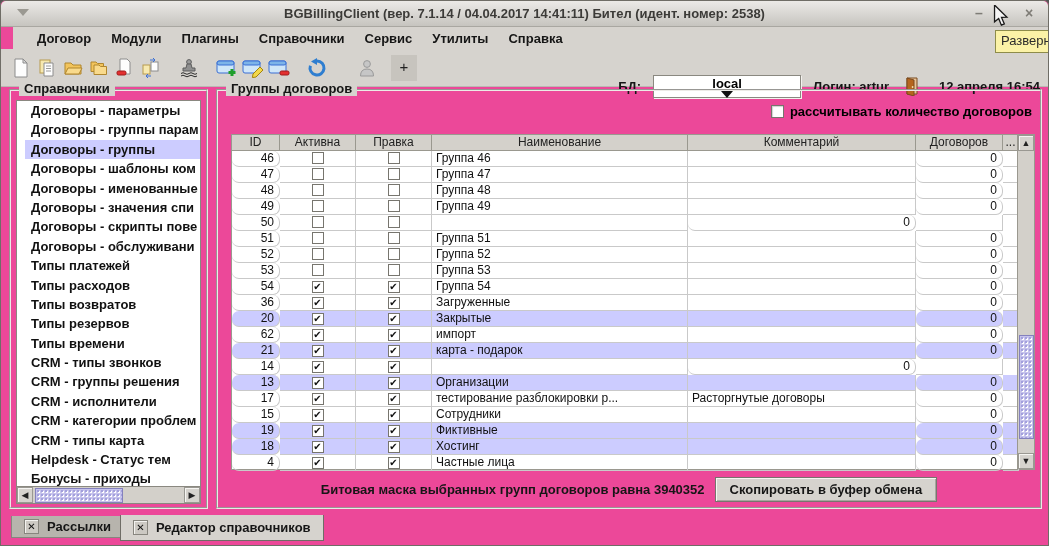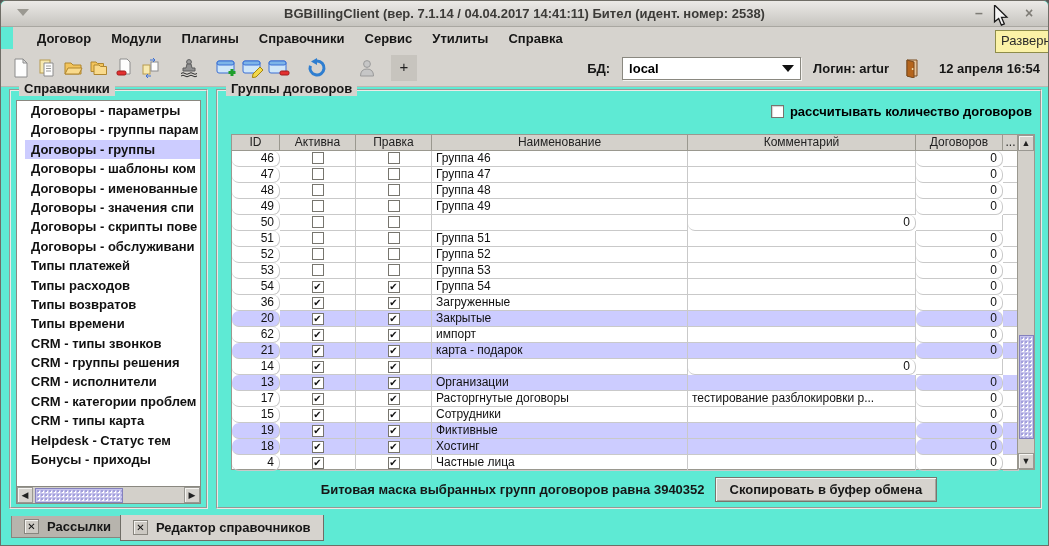--- a/index.html
+++ b/index.html
@@ -1,17 +1,17 @@
 <!DOCTYPE html>
 <html><head>
 <meta charset="utf-8">
 <style>
   html,body{margin:0;padding:0;background:#555;}
   *{box-sizing:border-box;font-family:"Liberation Sans","DejaVu Sans",sans-serif;}
-  #window{position:relative;width:1049px;height:546px;background:#5eead4;border:1px solid #6f6d66;
+  #window{position:relative;width:1049px;height:546px;background:#ec4899;border:1px solid #6f6d66;
           overflow:hidden;border-radius:5px 5px 0 0;}
   
   #titlebar{position:absolute;left:0;top:0;width:100%;height:26px;
             background:linear-gradient(#eceae7,#c6c4bf);border-bottom:1px solid #a9a7a1;
             border-radius:5px 5px 0 0;}
   #titlebar .win-menu{position:absolute;left:16px;top:8px;width:0;height:0;
             border-left:6px solid transparent;border-right:6px solid transparent;
             border-top:7px solid #9b9992;}
   #titlebar .title-text{position:absolute;left:0;right:0;top:5px;text-align:center;
             font-size:13px;font-weight:bold;color:#3c3b38;}
@@ -28,25 +28,25 @@
   #menubar{position:absolute;left:0;top:26px;width:100%;height:22px;display:flex;
            align-items:center;padding-left:14px;background:#d6d3ce;margin-left:12px;}
   .menu-item{padding:2px 10px;font-size:13px;font-weight:bold;color:#161616;}
   
   #toolbar{position:absolute;left:0;top:48px;width:100%;height:38px;background:#d6d3ce;
            border-bottom:1px solid #bab8b2;display:flex;align-items:center;padding-left:8px;}
   .tool-icon{width:24px;height:24px;display:flex;align-items:center;justify-content:center;margin-right:2px;}
   .tool-gap{width:12px;}
   #plus-btn{width:26px;height:26px;background:#c7c4be;text-align:center;line-height:24px;
             font-size:15px;color:#222;margin-left:10px;}
-  #toolbar-right{position:absolute;right:8px;top:0;height:38px;display:flex;align-items:center;gap:12px;}
+  #toolbar-right{position:absolute;right:8px;top:18px;height:38px;display:flex;align-items:center;gap:12px;}
   .lbl-bold{font-size:13px;font-weight:bold;color:#161616;}
-  #db-combo{width:179px;height:23px;background:#fff;border:1px solid #8a8880;
+  #db-combo{width:148px;height:23px;background:#fff;border:1px solid #8a8880;
             box-shadow:inset -1px -1px 0 #fff,1px 1px 0 #f4f2ef;display:flex;align-items:center;
-            justify-content:space-between;padding:0 6px;font-size:13px;font-weight:bold;}
+            justify-content:space-between;padding:0 6px;font-size:13px;font-weight:bold;flex-direction:column;}
   #db-combo .caret{width:0;height:0;border-left:6px solid transparent;border-right:6px solid transparent;
             border-top:7px solid #111;}
   
   .groupbox{position:absolute;border:2px groove #eceae6;}
   .groupbox>.gb-title{position:absolute;top:-10px;left:8px;background:#d6d3ce;padding:0 5px;
             font-size:13px;font-weight:bold;color:#161616;}
   #sidebar-panel{left:8px;top:88px;width:199px;height:420px;}
   #main-panel{left:215px;top:88px;width:826px;height:420px;}
   
   #sidebar-box{position:absolute;left:5px;top:9px;width:185px;height:404px;
@@ -255,20 +255,21 @@
           <div class="side-item">Договоры - группы парам</div>
           <div class="side-item selected">Договоры - группы</div>
           <div class="side-item">Договоры - шаблоны ком</div>
           <div class="side-item">Договоры - именованные</div>
           <div class="side-item">Договоры - значения спи</div>
           <div class="side-item">Договоры - скрипты пове</div>
           <div class="side-item">Договоры - обслуживани</div>
           <div class="side-item">Типы платежей</div>
           <div class="side-item">Типы расходов</div>
           <div class="side-item">Типы возвратов</div>
+          <div class="side-item">Типы резервов</div>
           <div class="side-item">Типы времени</div>
           <div class="side-item">CRM - типы звонков</div>
           <div class="side-item">CRM - группы решения</div>
           <div class="side-item">CRM - исполнители</div>
           <div class="side-item">CRM - категории проблем</div>
           <div class="side-item">CRM - типы карта</div>
           <div class="side-item">Helpdesk - Статус тем</div>
           <div class="side-item">Бонусы - приходы</div>
         </div>
       <div class="hscroll">
@@ -428,22 +429,22 @@
             <div class="tcell cell-chk"><span class="cb-box">✔</span></div>
             <div class="tcell cell-txt">Организации</div>
             <div class="tcell cell-txt"></div>
             <div class="tcell cell-num">0</div>
             <div class="tcell "></div>
           </div>
           <div class="trow">
             <div class="tcell cell-num">17</div>
             <div class="tcell cell-chk"><span class="cb-box">✔</span></div>
             <div class="tcell cell-chk"><span class="cb-box">✔</span></div>
+            <div class="tcell cell-txt">тестирование разблокировки р...</div>
             <div class="tcell cell-txt">Расторгнутые договоры</div>
-            <div class="tcell cell-txt">тестирование разблокировки р...</div>
             <div class="tcell cell-num">0</div>
             <div class="tcell "></div>
           </div>
           <div class="trow">
             <div class="tcell cell-num">15</div>
             <div class="tcell cell-chk"><span class="cb-box">✔</span></div>
             <div class="tcell cell-chk"><span class="cb-box">✔</span></div>
             <div class="tcell cell-txt">Сотрудники</div>
             <div class="tcell cell-txt"></div>
             <div class="tcell cell-num">0</div>

